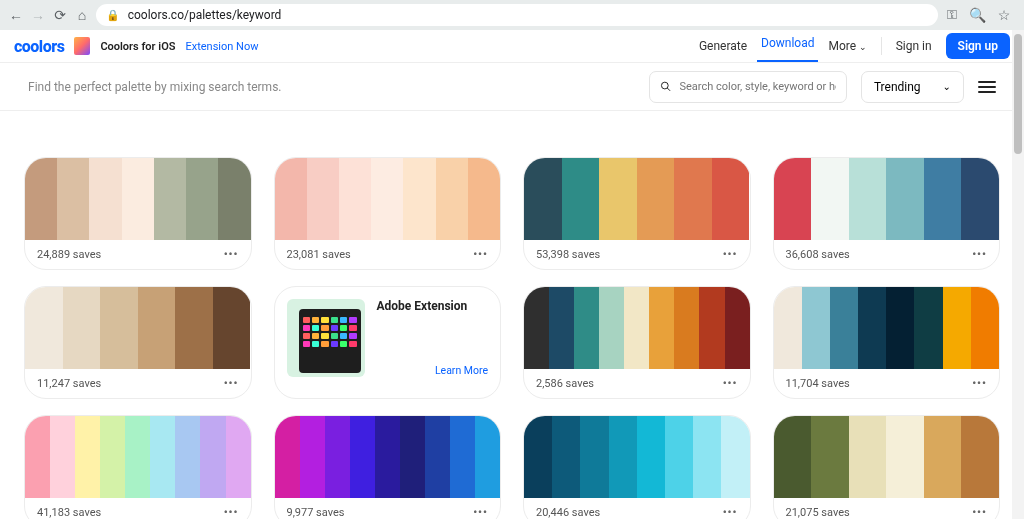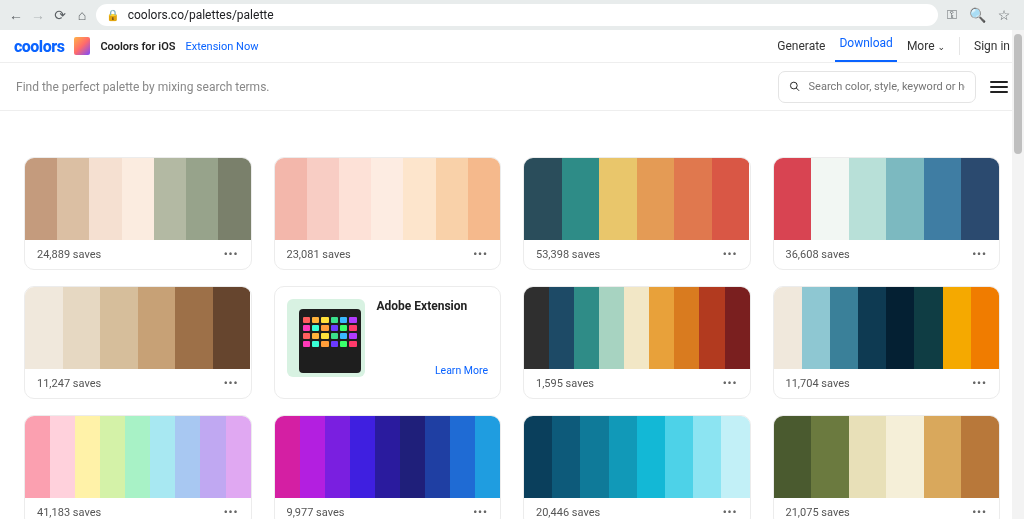--- a/index.html
+++ b/index.html
@@ -17,31 +17,31 @@
   .site-header .bold{color:#222;font-weight:600}
   .dl{color:#0a63ff}
   .header-right{margin-left:auto;display:flex;align-items:center;gap:14px}
   .nav-link{color:#333;font-size:12px;cursor:pointer}
   .nav-link.active{color:#0a63ff}
   .explore-wrap{position:relative;padding-bottom:6px}
   .explore-wrap::after{content:"";position:absolute;left:-4px;right:-4px;bottom:-6px;height:2px;background:#0a63ff}
   .divider{width:1px;height:18px;background:#e5e5e5}
   .btn-primary{background:#0a63ff;color:#fff;border:none;border-radius:6px;padding:6px 12px;font-size:12px;font-weight:600;cursor:pointer}
   
-  .subbar{height:48px;display:flex;align-items:center;padding:0 16px;gap:14px;border-bottom:1px solid #eee}
+  .subbar{height:48px;display:flex;align-items:center;padding:0 28px;gap:14px;border-bottom:1px solid #eee}
   .subbar .hint{font-size:12px;color:#888}
   .search-box{margin-left:auto;display:flex;align-items:center;gap:8px;border:1px solid #e4e4e4;border-radius:7px;height:32px;padding:0 10px;width:198px}
   .search-box svg{width:13px;height:13px;stroke:#222;fill:none;stroke-width:2}
   .search-box input{border:none;outline:none;font-size:11px;width:100%;color:#333}
   .dropdown{display:flex;align-items:center;gap:22px;border:1px solid #e4e4e4;border-radius:7px;height:32px;padding:0 12px;font-size:12px;cursor:pointer}
   .hamburger{width:18px;display:flex;flex-direction:column;gap:3px;cursor:pointer}
   .hamburger span{height:2px;background:#222;border-radius:1px}
   
   .grid{padding:46px 24px 16px;display:grid;grid-template-columns:repeat(4,1fr);gap:16px 22px}
-  .card{border:1px solid #ececec;border-radius:10px;overflow:hidden;background:#fff}
+  .card{border:1px solid #ececec;border-radius:22px;overflow:hidden;background:#fff}
   .swatches{height:82px;display:flex}
   .swatches span{flex:1}
   .card-foot{display:flex;align-items:center;justify-content:space-between;padding:8px 12px;font-size:11px;color:#555}
   .dots{letter-spacing:1px;color:#666;cursor:pointer;font-weight:700}
   
   .promo{display:flex;gap:12px;padding:12px}
   .promo-img{width:78px;height:78px;border-radius:6px;background:#d8f2e2;position:relative;overflow:hidden;flex-shrink:0}
   .promo-img .window{position:absolute;inset:10px 4px 4px 12px;background:#1e1e1e;border-radius:4px;display:grid;grid-template-columns:repeat(6,1fr);grid-auto-rows:6px;gap:2px;padding:8px 4px 4px}
   .promo-img .c{border-radius:1px}
   .promo h4{font-size:12px;font-weight:700;color:#222;margin-bottom:6px}
@@ -54,51 +54,56 @@
 </head>
 <body>
 
 <div class="chrome">
   <div class="icon">←</div>
   <div class="icon" style="opacity:.4">→</div>
   <div class="icon">⟳</div>
   <div class="icon">⌂</div>
   <div class="url-box">
     <span class="lock">🔒</span>
-    <span>coolors.co/palettes/palette</span>
+    <span>coolors.co/palettes/keyword</span>
   </div>
   <div class="chrome-right">
     <div class="icon" style="font-size:13px">⚿</div>
     <div class="icon">🔍</div>
     <div class="icon">☆</div>
   </div>
 </div>
 
 <div class="site-header">
   <span class="logo">coolors</span>
   <span class="app-icon"></span>
   <span class="bold">Coolors for iOS</span>
   <span class="dl">Extension Now</span>
   <div class="header-right">
     <span class="nav-link">Generate</span>
     <span class="explore-wrap"><span class="nav-link active">Download</span></span>
     <span class="nav-link"><span>More</span> <span style="font-size:9px">⌄</span></span>
     <span class="divider"></span>
     <span class="nav-link">Sign in</span>
+    <button class="btn-primary">Sign up</button>
   </div>
 </div>
 
 <div class="subbar">
   <span class="hint">Find the perfect palette by mixing search terms.</span>
   <div class="search-box">
     <svg viewBox="0 0 24 24">
         <circle cx="10" cy="10" r="7"></circle>
         <line x1="15" y1="15" x2="21" y2="21"></line>
       </svg>
     <input placeholder="Search color, style, keyword or hex value" style="">
+  </div>
+  <div class="dropdown">
+    <span>Trending</span>
+    <span style="font-size:10px">⌄</span>
   </div>
   <div class="hamburger">
       <span></span>
       <span></span>
       <span></span>
     </div>
 </div>
 
 <div class="grid" id="grid">
     <div class="card">
@@ -215,21 +220,21 @@
         <span style="background: rgb(29, 74, 102);"></span>
         <span style="background: rgb(47, 140, 135);"></span>
         <span style="background: rgb(167, 211, 193);"></span>
         <span style="background: rgb(242, 231, 198);"></span>
         <span style="background: rgb(232, 161, 58);"></span>
         <span style="background: rgb(217, 123, 31);"></span>
         <span style="background: rgb(178, 58, 31);"></span>
         <span style="background: rgb(122, 31, 31);"></span>
       </div>
       <div class="card-foot">
-        <span>1,595 saves</span>
+        <span>2,586 saves</span>
         <span class="dots">•••</span>
       </div>
     </div>
     <div class="card">
       <div class="swatches">
         <span style="background: rgb(240, 232, 220);"></span>
         <span style="background: rgb(142, 199, 210);"></span>
         <span style="background: rgb(58, 128, 153);"></span>
         <span style="background: rgb(14, 58, 82);"></span>
         <span style="background: rgb(4, 32, 51);"></span>

